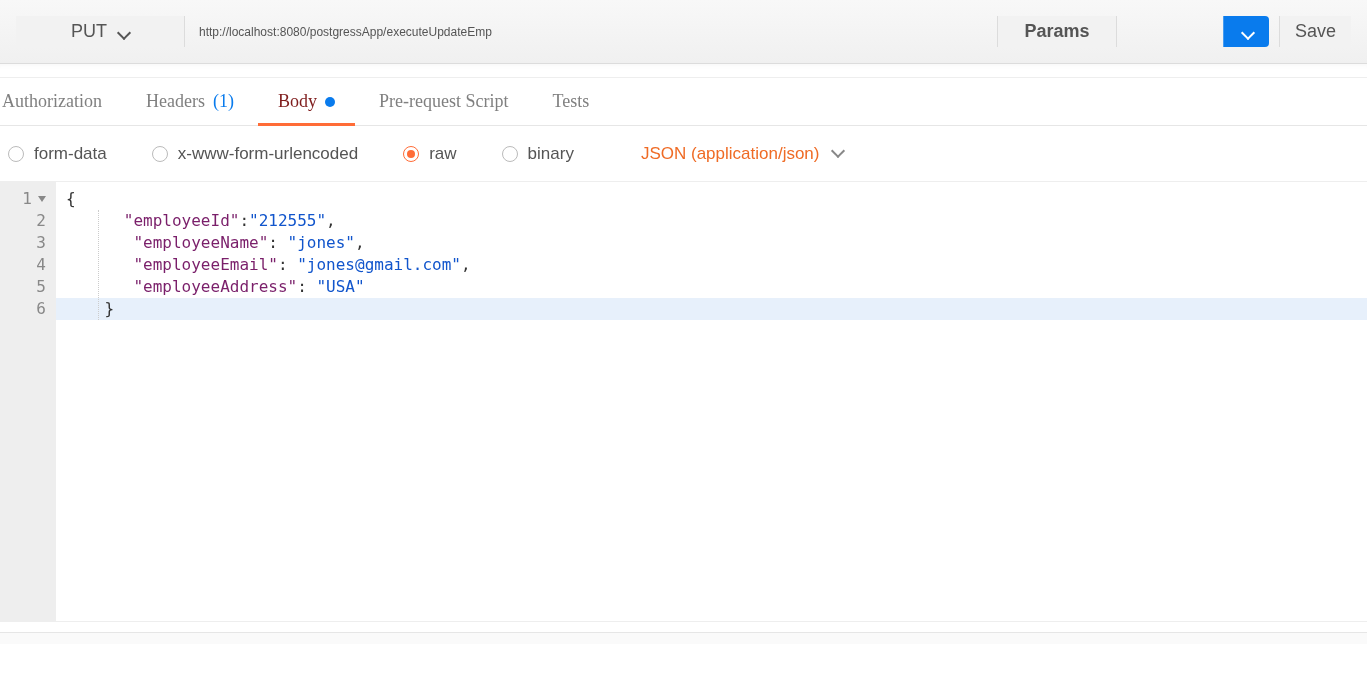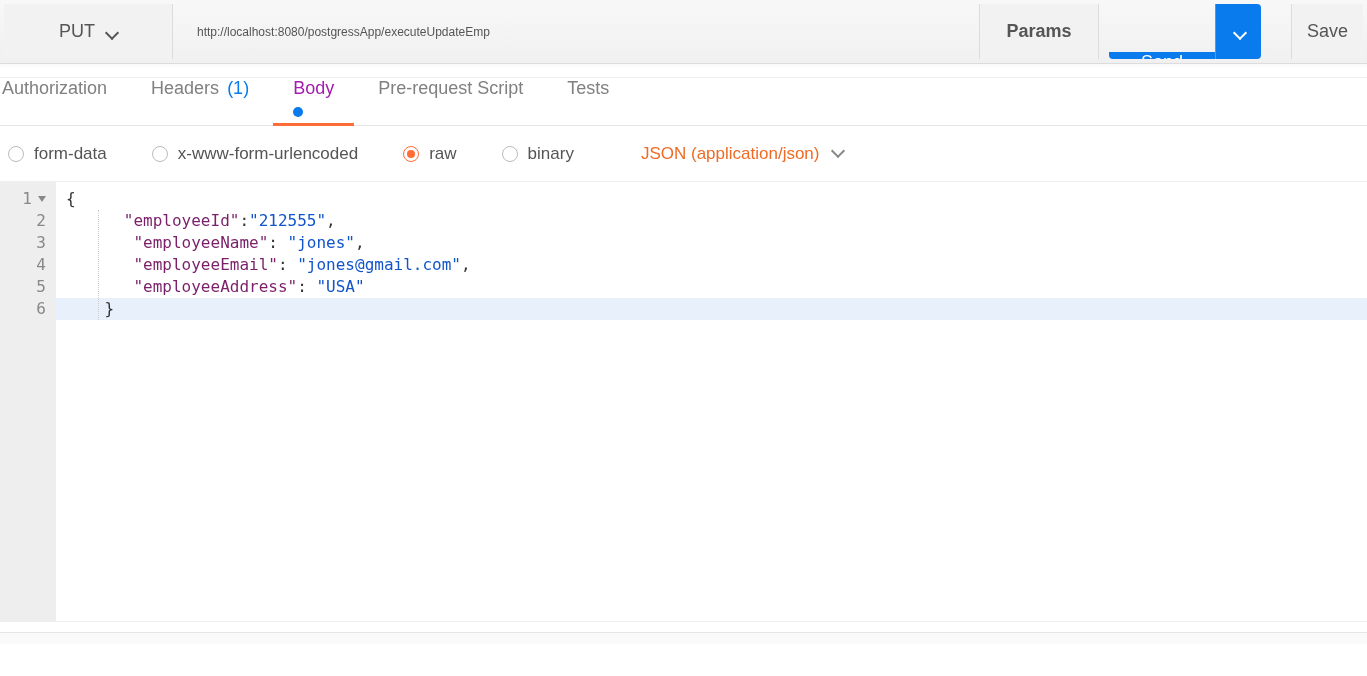--- a/index.html
+++ b/index.html
@@ -11,22 +11,21 @@
     width: 1367px;
     height: 676px;
     overflow: hidden;
   }
   .top-bar {
     display: flex;
     align-items: stretch;
     background: linear-gradient(#f8f8f8,#f0f0f0);
     border-bottom: 1px solid #dcdcdc;
     height: 64px;
-    gap: 10px;
-    padding: 4px;
+    padding: 16px;
   }
   .method-select {
     display: flex;
     align-items: center;
     justify-content: center;
     width: 169px;
     border-right: 1px solid #dcdcdc;
     font-size: 18px;
     color: #555;
     gap: 10px;
@@ -86,21 +85,21 @@
   .save-btn {
     width: 72px;
     background: #f2f2f2;
     font-size: 18px;
     color: #555;
     display: flex;
     align-items: center;
     justify-content: center;
     cursor: pointer;
     border-left: 1px solid #dcdcdc;
-    margin-left: 20px;
+    margin-left: 10px;
   }
   .chev-down {
     display: inline-block;
     width: 12px; height: 12px;
     position: relative;
   }
   .chev-down::before {
     content: "";
     position: absolute;
     left: 2px; top: 2px;
@@ -123,27 +122,28 @@
     height: 48px;
     border-bottom: 1px solid #e6e6e6;
     padding: 0 0 0 2px;
     gap: 44px;
     font-size: 18px;
     color: #808080;
   }
   .tab {
     height: 100%;
     display: flex;
+    align-items: center;
     gap: 8px;
     cursor: pointer;
     position: relative;
+    font-family: Liberation Serif, serif;
   }
   .tab.active {
-    color: #a21caf;
-    flex-direction: column;
+    color: #7f1d1d;
   }
   .tab.active::after {
     content: "";
     position: absolute;
     left: -20px; right: -20px; bottom: -1px;
     height: 3px;
     background: #ff6c37;
   }
   .tab .count { color: #097BED; }
   .dot-indicator {

